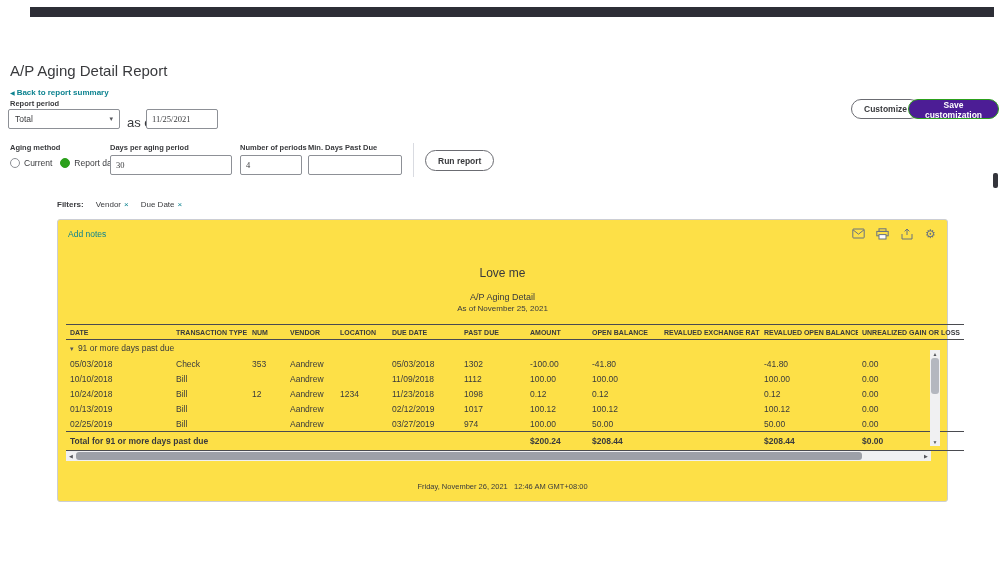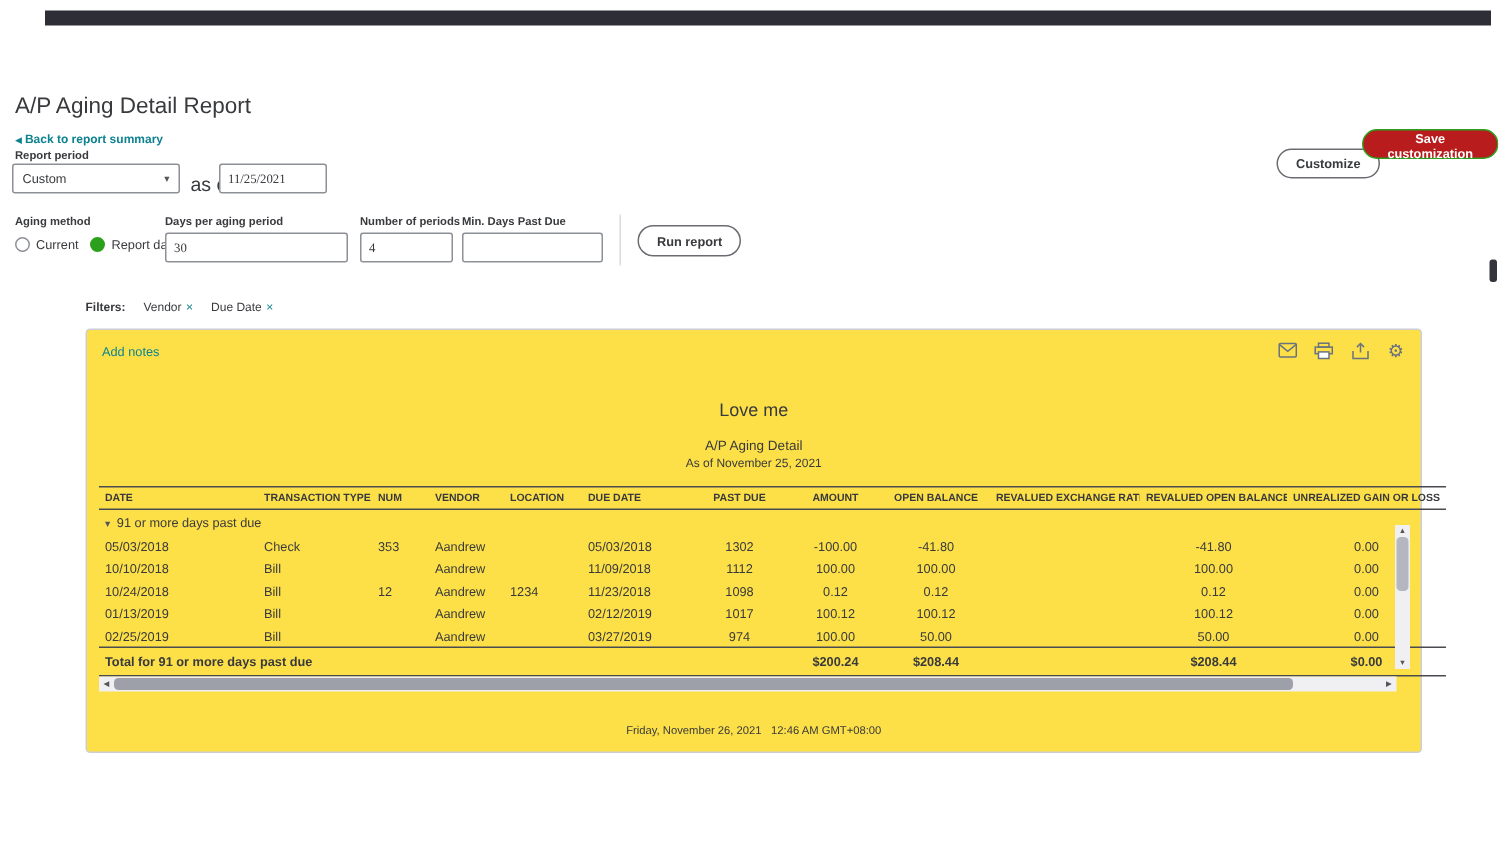--- a/index.html
+++ b/index.html
@@ -26,21 +26,21 @@
 
   .asof { position:absolute; left:127px; top:115px; font-size:13px; }
   .inp { position:absolute; height:20px; border:1px solid #8d9096; border-radius:2px; background:#fff; font-size:8.5px; padding:0 5px; font-family:Liberation Serif, serif; color:#393a3d; }
   .inp-date { left:146px; top:109px; width:72px; }
   .inp-days { left:110px; top:155px; width:122px; }
   .inp-periods { left:240px; top:155px; width:62px; }
   .inp-min { left:308px; top:155px; width:94px; }
 
   .btn { font-family:inherit; font-size:8.5px; font-weight:600; color:#393a3d; background:#fff; border:1px solid #6b6c72; border-radius:11px; height:20px; padding:0 12px; cursor:pointer; }
   .btn-customize { position:absolute; left:851px; top:99px; }
-  .btn-save { position:absolute; left:908px; top:86px; background:#b91c1c; border-color:#2ca01c; color:#fff; }
+  .btn-save { position:absolute; left:908px; top:99px; background:#4c1d95; border-color:#2ca01c; color:#fff; }
   .btn-run { position:absolute; left:425px; top:150px; height:21px; }
 
   .radio-row { position:absolute; left:10px; top:158px; display:flex; gap:8px; align-items:center; font-size:8.5px; }
   .radio { display:flex; align-items:center; gap:4px; cursor:pointer; }
   .radio .dot { width:10px; height:10px; border-radius:50%; border:1px solid #8d9096; background:#fff; }
   .radio.selected .dot { border-color:#2ca01c; background:#2ca01c; box-shadow: inset 0 0 0 1.5px #2ca01c; }
 
   .divider-v { position:absolute; left:413px; top:143px; width:1px; height:34px; background:#d9dbe1; }
 
   .filters { position:absolute; left:57px; top:200px; font-size:8px; display:flex; align-items:center; gap:12px; }
@@ -55,21 +55,21 @@
   .panel-icons .gear { font-size:12px; line-height:12px; color:#69727f; }
 
   .company { position:absolute; left:0; right:0; top:46px; text-align:center; font-size:12px; color:#393a3d; }
   .rep-title { position:absolute; left:0; right:0; top:72px; text-align:center; font-size:9px; font-weight:400; }
   .rep-sub { position:absolute; left:0; right:0; top:84px; text-align:center; font-size:8px; }
 
   .tbl-wrap { position:absolute; left:8px; right:21px; top:104px; }
   table { width:100%; border-collapse:collapse; table-layout:fixed; }
   th { font-size:7px; font-weight:700; text-align:left; color:#393a3d; border-top:1px solid #4a4b50; border-bottom:1px solid #4a4b50; padding:4px 4px 3px; white-space:nowrap; overflow:hidden; }
   td { font-size:8.5px; color:#393a3d; padding:2.5px 4px; white-space:nowrap; overflow:hidden; }
-  .r { text-align:center; }
+  .r { text-align:left; }
   .group-cell { font-size:8.5px; padding:3px 4px; }
   .group-cell .caret { color:#55565c; font-size:7px; margin-right:2px; }
   .total-row td { font-weight:700; border-top:1px solid #4a4b50; border-bottom:1px solid #4a4b50; padding:4px; }
 
   .vscroll { position:absolute; right:7px; top:130px; width:10px; height:96px; display:flex; flex-direction:column; }
   .vs-arrow { height:8px; font-size:5px; color:#55565c; text-align:center; line-height:8px; background:#f0f0f2; cursor:pointer; }
   .vs-track { flex:1; background:#f0f0f2; position:relative; }
   .vs-thumb { position:absolute; left:1px; right:1px; top:0; height:45%; background:#b4b7bf; border-radius:3px; }
 
   .hscroll { position:absolute; left:8px; right:16px; top:231px; height:10px; display:flex; align-items:stretch; background:#f0f0f2; }
@@ -89,21 +89,21 @@
 
   <div class="page-title">A/P Aging Detail Report</div>
 
   <div class="back-link">
     <span class="arr">◀</span><span>Back to report summary</span>
   </div>
 
   <div class="label-sm lbl-report-period">Report period</div>
 
   <div class="select">
-    <span>Custom</span>
+    <span>Total</span>
     <span class="caret">▾</span>
   </div>
 
   <div class="asof">as of</div>
   <input class="inp inp-date" value="11/25/2021" style="">
 
   <button class="btn btn-customize">Customize</button>
   <button class="btn btn-save">Save customization</button>
 
   <div class="label-sm lbl-aging">Aging method</div>

